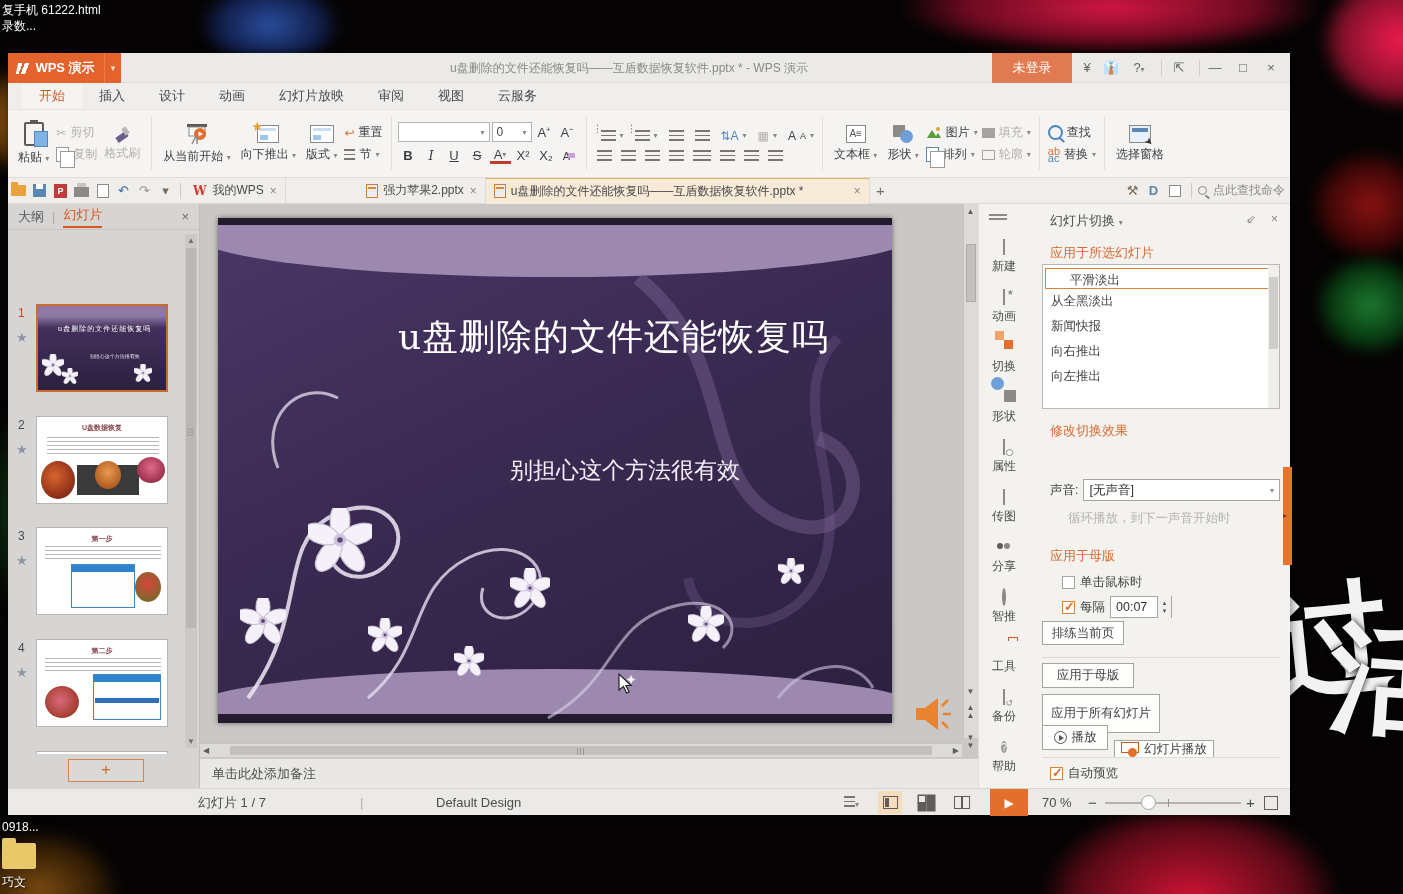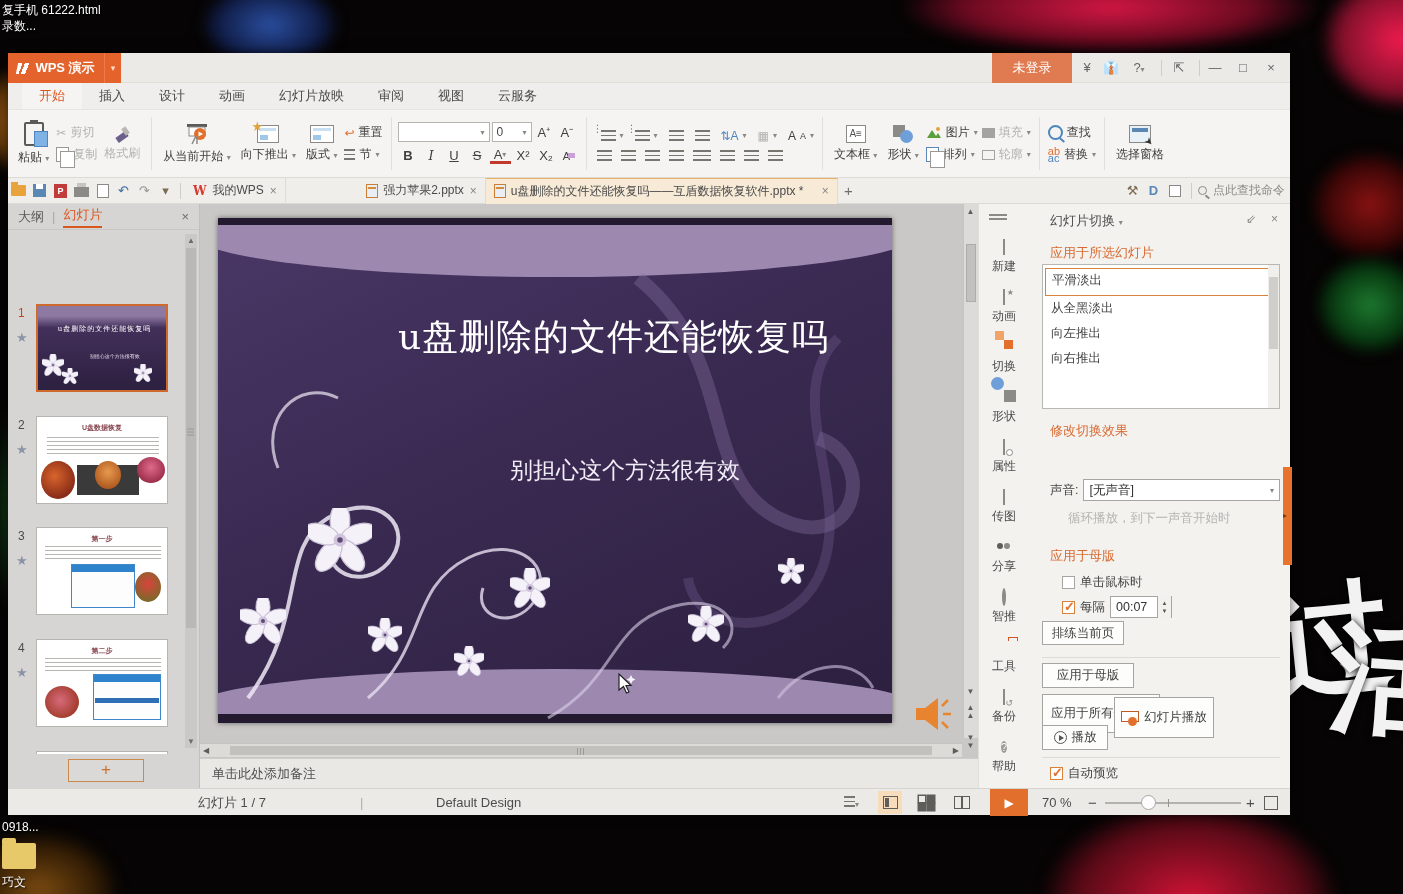--- a/index.html
+++ b/index.html
@@ -202,21 +202,21 @@
 
   
   .panel { position:absolute; right:0; top:151px; width:262px; bottom:27px; background:#f3f2ef; }
   .panel-head { position:absolute; left:0; right:0; top:0; height:30px; }
   .panel-title { position:absolute; left:22px; top:8px; color:#4c4c4c; font-size:13px; }
   .ph-ico { position:absolute; top:8px; color:#8a8884; font-size:12px; }
   .sect { position:absolute; left:22px; color:#d96a31; font-size:13px; }
   .translist { position:absolute; left:14px; right:10px; top:60px; height:145px; background:#fff;
                border:1px solid #b9b7b3; overflow:hidden; }
   .titem { height:25px; line-height:25px; padding-left:8px; color:#3f3f3f; font-size:12.5px; }
-  .titem.sel { border:1px solid #d9823c; height:28px; line-height:22px; margin:3px 2px 0 2px; padding-left:6px; }
+  .titem.sel { border:1px solid #d9823c; height:21px; line-height:22px; margin:3px 2px 0 2px; padding-left:24px; }
   .tl-scroll { position:absolute; right:0; top:0; width:11px; bottom:0; background:#f0efec; }
   .tl-thumb { position:absolute; left:1px; right:1px; top:12px; height:72px; background:#d0cecb; }
   .prow { position:absolute; left:22px; right:10px; display:flex; align-items:center; gap:5px;
           color:#444; font-size:12.5px; }
   .field { background:#fff; border:1px solid #a7a5a1; height:22px; display:flex; align-items:center;
            padding:0 5px; color:#333; position:relative; }
   .spin { width:14px; height:22px; border-left:1px solid #a7a5a1; display:flex; flex-direction:column;
           align-items:center; justify-content:center; font-size:6px; color:#555; gap:2px;
           position:absolute; right:0; top:-1px; background:#f2f1ee; }
   .hint { position:absolute; left:40px; right:0; color:#b5b3af; font-size:12.5px; }
@@ -299,20 +299,21 @@
   <div class="window">
 
     <div class="titlebar">
       <div class="appbtn">
         <span class="wps-logo"></span>
         <span>WPS 演示</span>
       </div>
       <div class="appbtn-caret">
           <span>▾</span>
         </div>
+      <div class="doc-title">u盘删除的文件还能恢复吗——互盾数据恢复软件.pptx * - WPS 演示</div>
       <div class="login-btn">未登录</div>
       <div class="cap-ico" style="right:190px">¥</div>
       <div class="cap-ico" style="right:166px">👔</div>
       <div class="cap-ico" style="right:138px"><span>?</span><span class="caret">▾</span></div>
       <div class="cap-sep" style="right:128px"></div>
       <div class="cap-ico" style="right:98px">⇱</div>
       <div class="cap-sep" style="right:90px"></div>
       <div class="cap-ico" style="right:62px">—</div>
       <div class="cap-ico" style="right:34px">□</div>
       <div class="cap-ico" style="right:6px">×</div>
@@ -537,21 +538,21 @@
         <span>我的WPS</span>
         <span class="x">×</span>
       </div>
       <div class="dtab" style="width:200px;justify-content:flex-end">
         <span style="display:flex;gap:5px;align-items:center">
             <span class="doc-ico"></span>
             <span>强力苹果2.pptx</span>
           </span>
         <span class="x">×</span>
       </div>
-      <div class="dtab active" style="width:352px;justify-content:space-between">
+      <div class="dtab active" style="width:384px;justify-content:space-between">
         <span style="display:flex;gap:5px;align-items:center;overflow:hidden">
             <span class="doc-ico"></span>
             <span style="white-space:nowrap">u盘删除的文件还能恢复吗——互盾数据恢复软件.pptx *</span>
           </span>
         <span class="x">×</span>
       </div>
       <div class="qbtn" style="font-size:15px;color:#6f6d69">+</div>
       <div style="flex:1"></div>
       <div class="qbtn">⚒</div>
       <div class="qbtn" style="font-weight:bold;color:#5b87b5">D</div>
@@ -729,22 +730,23 @@
       <div class="panel-head">
         <span class="panel-title"><span>幻灯片切换</span> <span class="caret">▾</span></span>
         <span class="ph-ico" style="right:34px">⇙</span>
         <span class="ph-ico" style="right:12px">×</span>
       </div>
       <div class="sect" style="top:40px">应用于所选幻灯片</div>
 
       <div class="translist">
         <div class="titem sel">平滑淡出</div>
         <div class="titem">从全黑淡出</div>
+        <div class="titem">新闻快报</div>
+        <div class="titem">向右推出</div>
         <div class="titem">向左推出</div>
-        <div class="titem">向右推出</div>
         <div class="tl-scroll">
             <div class="tl-thumb"></div>
           </div>
       </div>
 
       <div class="sect" style="top:218px">修改切换效果</div>
       <div class="prow" style="top:275px">
         <span>声音:</span>
         <div class="field" style="flex:1;justify-content:space-between">
           <span>[无声音]</span>
@@ -772,21 +774,21 @@
         </div>
       </div>
       <div class="pbtn" style="left:14px;top:417px;width:82px;height:24px">排练当前页</div>
       <div class="pdiv" style="top:453px"></div>
       <div class="pbtn" style="left:14px;top:459px;width:92px;height:25px">应用于母版</div>
       <div class="pbtn" style="left:14px;top:490px;width:118px;height:39px">应用于所有幻灯片</div>
       <div class="pbtn" style="left:14px;top:521px;width:66px;height:25px">
         <span class="playcirc"></span>
         <span>播放</span>
       </div>
-      <div class="pbtn" style="left:86px;top:493px;width:100px;height:41px">
+      <div class="pbtn" style="left:86px;top:536px;width:100px;height:18px">
         <span class="proj"></span>
         <span>幻灯片播放</span>
       </div>
       <div class="pdiv" style="top:553px"></div>
       <div class="prow" style="top:561px">
         <span class="cb on">
             <span>✓</span>
           </span>
         <span>自动预览</span>
       </div>

